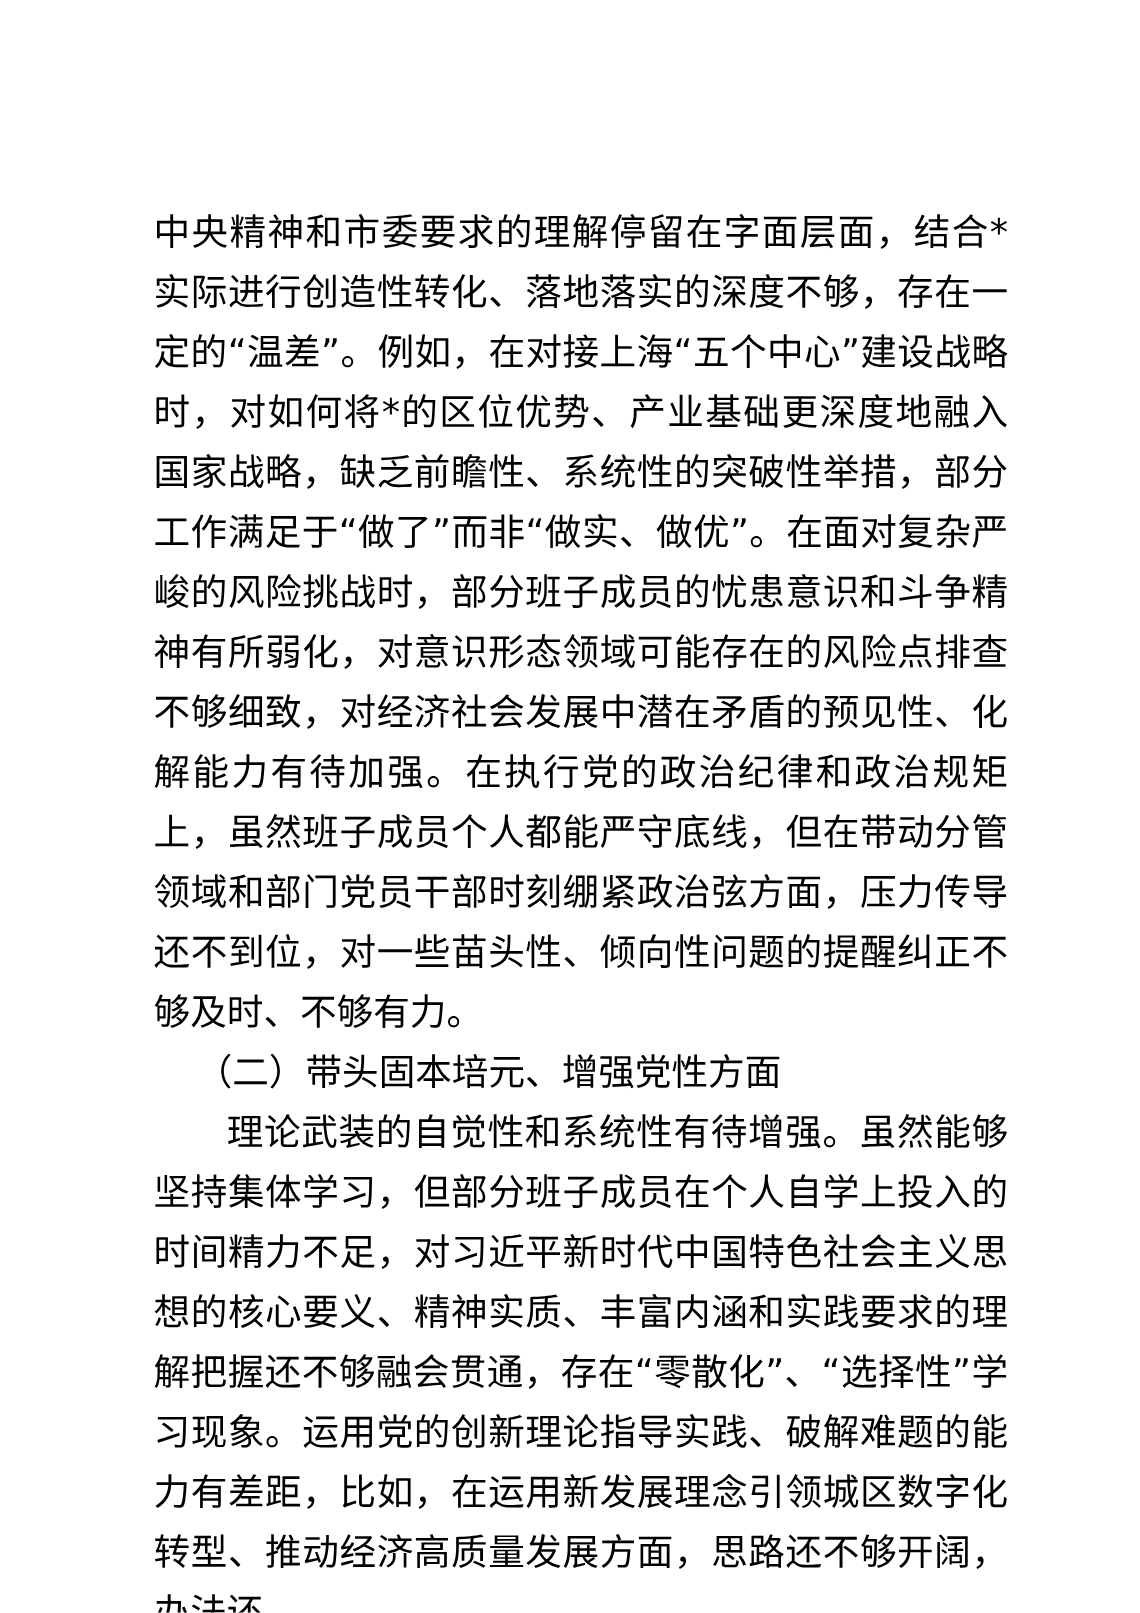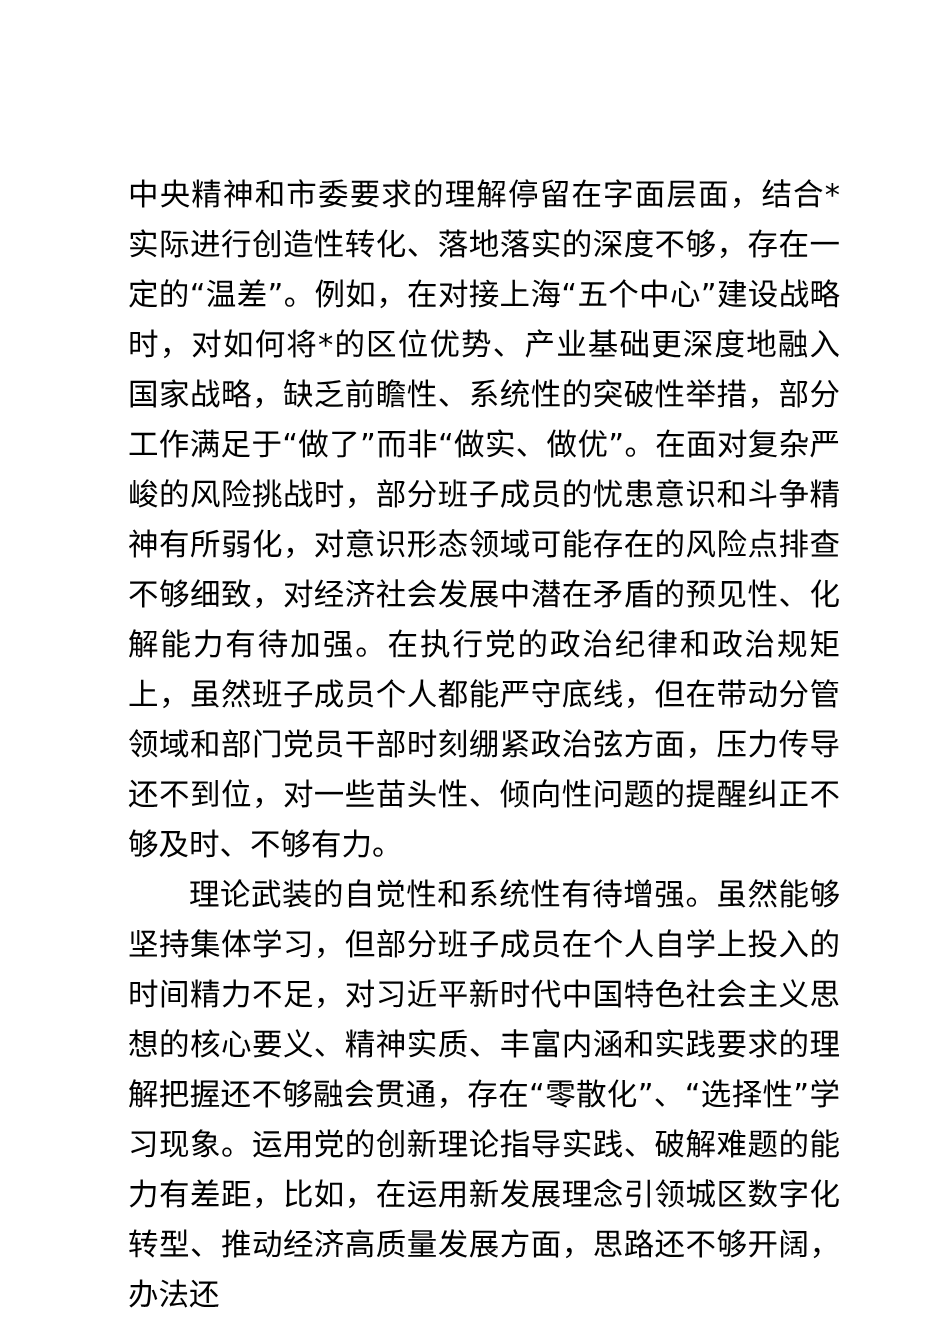--- a/index.html
+++ b/index.html
@@ -58,17 +58,18 @@
   }
 </style>
 </head>
 <body>
 
 <div class="page">
   <div class="doc-body">
 
     <p class="para continued">中央精神和市委要求的理解停留在字面层面，结合*实际进行创造性转化、落地落实的深度不够，存在一定的“温差”。例如，在对接上海“五个中心”建设战略时，对如何将*的区位优势、产业基础更深度地融入国家战略，缺乏前瞻性、系统性的突破性举措，部分工作满足于“做了”而非“做实、做优”。在面对复杂严峻的风险挑战时，部分班子成员的忧患意识和斗争精神有所弱化，对意识形态领域可能存在的风险点排查不够细致，对经济社会发展中潜在矛盾的预见性、化解能力有待加强。在执行党的政治纪律和政治规矩上，虽然班子成员个人都能严守底线，但在带动分管领域和部门党员干部时刻绷紧政治弦方面，压力传导还不到位，对一些苗头性、倾向性问题的提醒纠正不够及时、不够有力。</p>
 
+    <h2 class="heading">（二）带头固本培元、增强党性方面</h2>
 
     <p class="para indent2">理论武装的自觉性和系统性有待增强。虽然能够坚持集体学习，但部分班子成员在个人自学上投入的时间精力不足，对习近平新时代中国特色社会主义思想的核心要义、精神实质、丰富内涵和实践要求的理解把握还不够融会贯通，存在“零散化”、“选择性”学习现象。运用党的创新理论指导实践、破解难题的能力有差距，比如，在运用新发展理念引领城区数字化转型、推动经济高质量发展方面，思路还不够开阔，办法还</p>
 
   </div>
 </div>
 
 </body></html>

